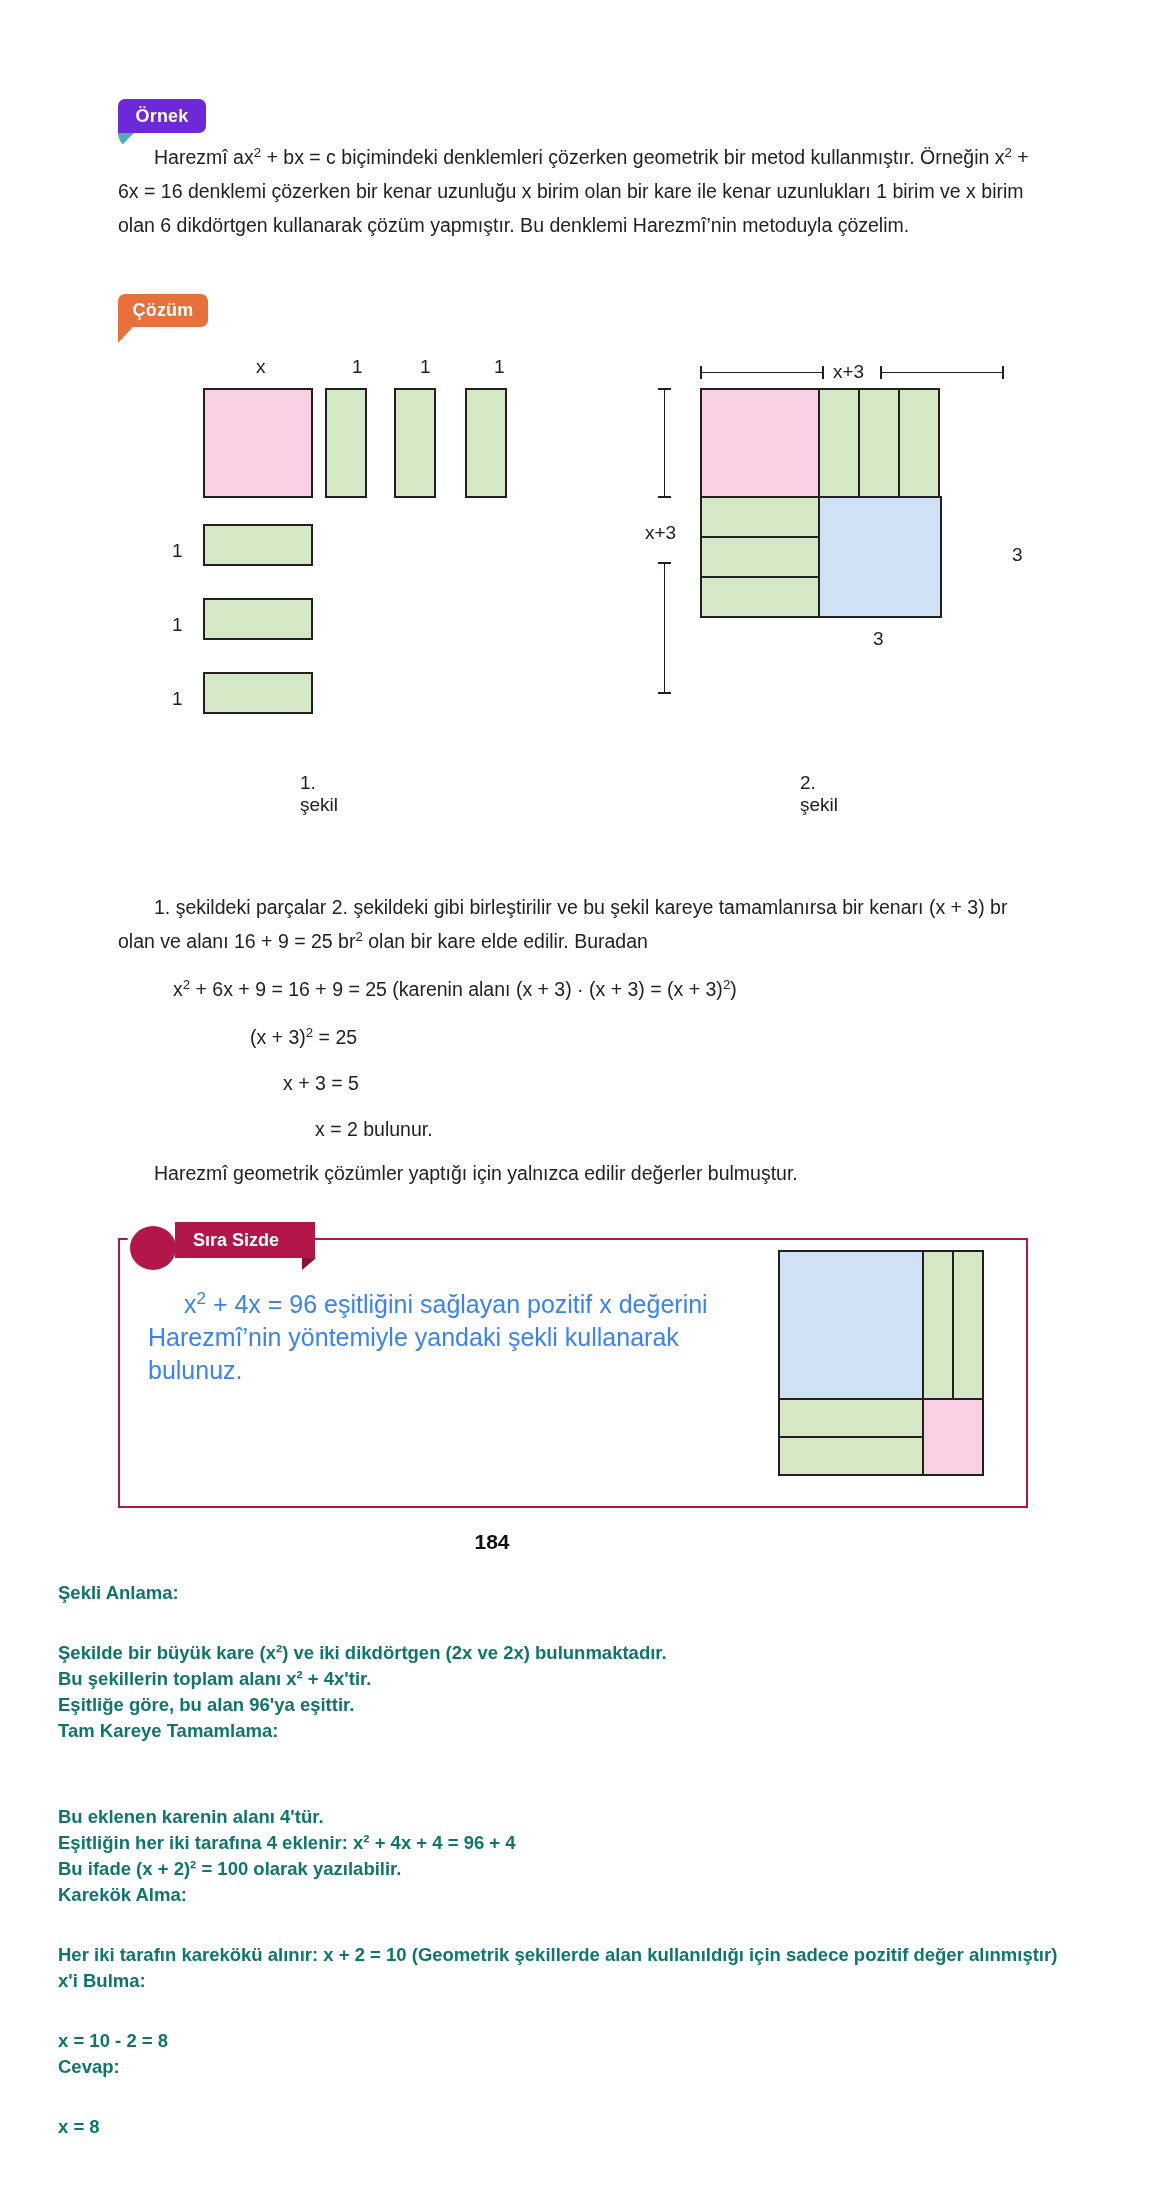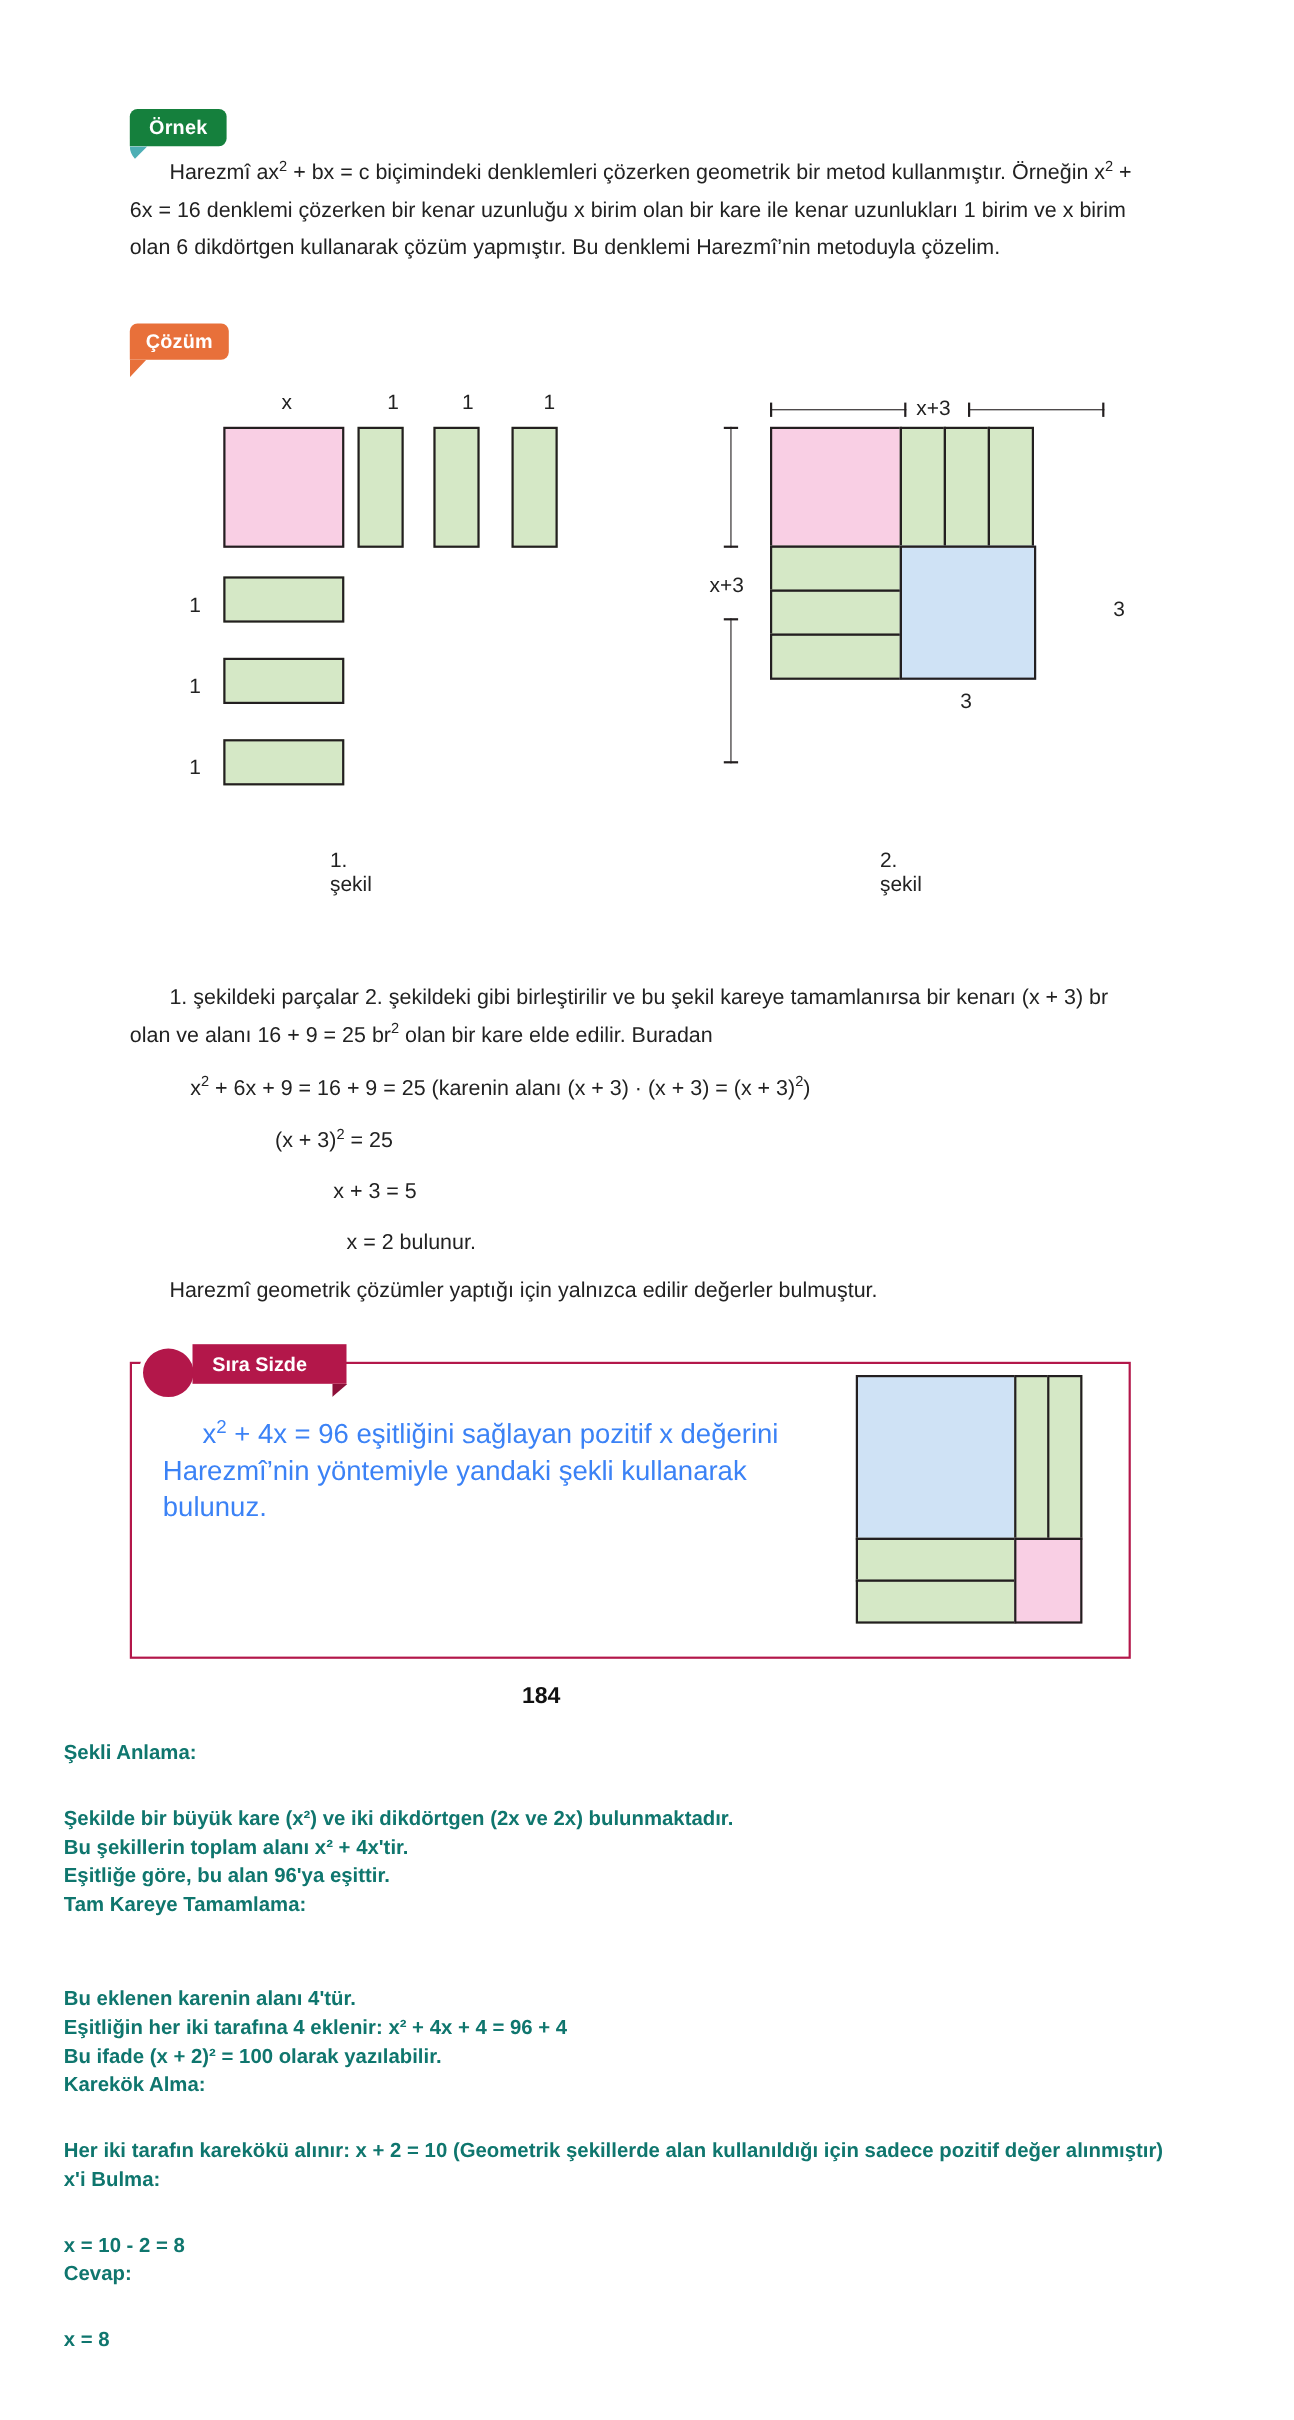--- a/index.html
+++ b/index.html
@@ -22,21 +22,21 @@
     color: #ffffff;
     font-weight: bold;
     letter-spacing: .2px;
     display: flex;
     align-items: center;
     justify-content: center;
   }
   .tag-ornek {
     left: 118px; top: 99px;
     width: 88px; height: 34px;
-    background: #15803d;
+    background: #6d28d9;
     border-radius: 7px 7px 7px 0;
     font-size: 18px;
   }
   .tag-ornek::after {
     content: "";
     position: absolute;
     left: 0; top: 34px;
     width: 16px; height: 16px;
     background: #4dafb5;
     border-bottom-left-radius: 16px;
@@ -244,21 +244,21 @@
   <div class="para" style="left:118px; top:890px; width:912px; text-indent:36px;">
     <span>1. şekildeki parçalar 2. şekildeki gibi birleştirilir ve bu şekil kareye tamamlanırsa bir kenarı (x + 3) br olan ve alanı 16 + 9 = 25 br</span><sup>2</sup><span> olan bir kare elde edilir. Buradan</span>
   </div>
 
   <div class="eqline" style="left:173px; top:978px;">
     x<sup>2</sup> + 6x + 9 = 16 + 9 = 25 (karenin alanı (x + 3) · (x + 3) = (x + 3)<sup>2</sup>)
   </div>
   <div class="eqline" style="left:250px; top:1026px;">
     (x + 3)<sup>2</sup> = 25
   </div>
-  <div class="eqline" style="left:283px; top:1072px;margin-left:20px;">
+  <div class="eqline" style="left:283px; top:1072px;">
     x + 3 = 5
   </div>
   <div class="eqline" style="left:315px; top:1118px;">x = 2 bulunur.</div>
 
   <div class="para" style="left:118px; top:1156px; width:912px; text-indent:36px;">Harezmî geometrik çözümler yaptığı için yalnızca edilir değerler bulmuştur.</div>
 
   <div id="sira-box"></div>
   <div class="sira-dot"></div>
   <div class="tag-sira">
     <span>Sıra Sizde</span>

